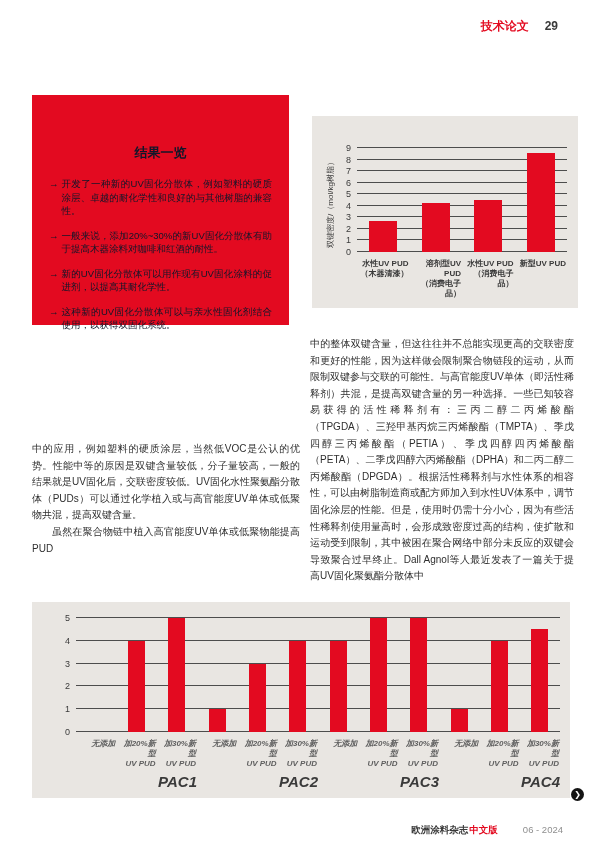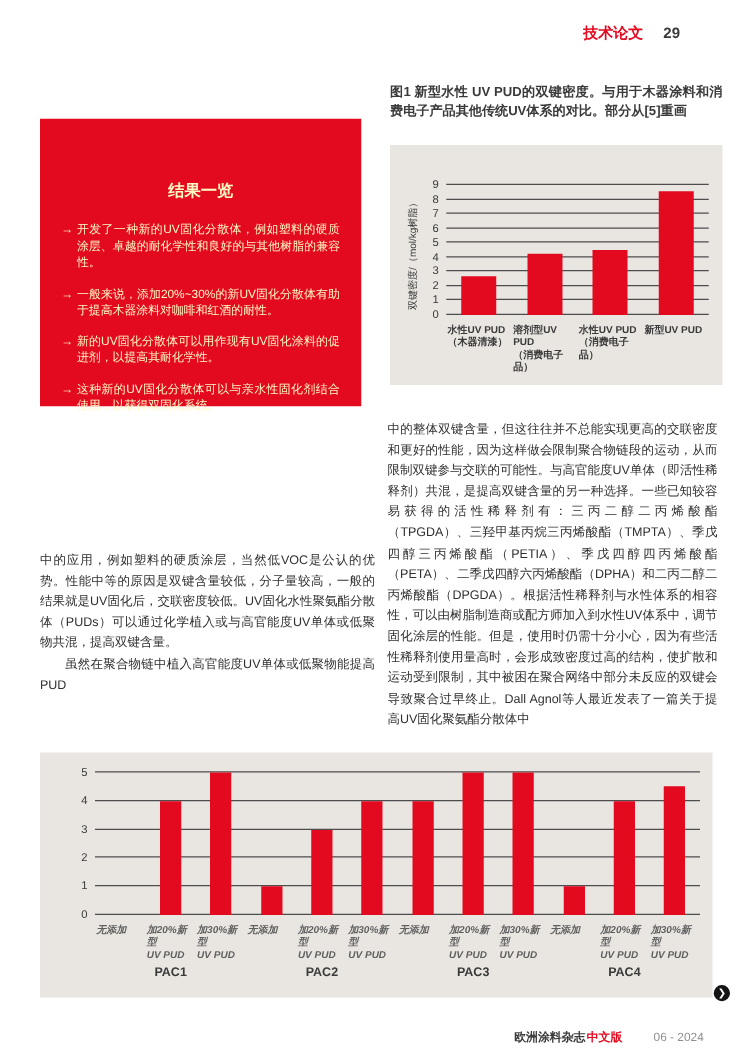--- a/index.html
+++ b/index.html
@@ -8,26 +8,26 @@
     --grid:#4d4d4d;
     --ink:#3a3a3a;
   }
   html,body{margin:0;padding:0;background:#888;}
   .page{
     position:relative;width:600px;height:849px;background:#ffffff;
     font-family:"Liberation Sans","DejaVu Sans",sans-serif;
     margin:0 auto;overflow:hidden;
   }
   
-  .hdr{position:absolute;top:18px;right:56px;font-size:12px;font-weight:bold;}
+  .hdr{position:absolute;top:18px;right:42px;font-size:12px;font-weight:bold;}
   .hdr-title{color:var(--red);}
   .hdr-num{color:var(--ink);margin-left:16px;}
   
   .summary-box{position:absolute;left:32px;top:95px;width:257px;height:230px;
-    background:var(--red);color:#fef9c3;box-sizing:border-box;padding:0 17px;}
+    background:var(--red);color:#0f172a;box-sizing:border-box;padding:0 17px;}
   .summary-title{text-align:center;font-weight:bold;font-size:13px;margin-top:49px;margin-bottom:15px;}
   .summary-item{font-size:9.5px;line-height:13.5px;margin-bottom:11px;display:flex;text-align:justify;}
   .summary-item .arr{margin-right:3px;flex:0 0 auto;}
   
   .fig-caption{position:absolute;font-weight:bold;font-size:10.5px;line-height:15px;color:var(--ink);text-align:justify;}
   #fig1cap{left:312px;top:67px;width:266px;}
   #fig2cap{left:32px;top:556px;width:534px;}
   
   .panel{position:absolute;background:var(--panelbg);}
   #panel1{left:312px;top:116px;width:266px;height:192px;}
@@ -39,25 +39,25 @@
   .ytick{position:absolute;right:calc(100% + 6px);transform:translateY(50%);
     font-size:9px;color:var(--ink);line-height:9px;}
   .bars{position:absolute;left:0;right:0;top:0;bottom:0;display:flex;align-items:flex-end;}
   .slot{flex:1;display:flex;justify-content:center;align-items:flex-end;height:100%;}
   .bar{background:var(--red);}
   .ylabel{position:absolute;font-size:8px;color:var(--ink);transform:rotate(-90deg);
     transform-origin:left top;left:13px;top:150px;width:126px;text-align:center;white-space:nowrap;}
   .xlabels{position:absolute;display:flex;}
   #xlabels1{left:45px;top:143px;width:210px;}
   #xlabels2{left:44px;top:137px;width:484px;}
-  .xlabel{flex:1;text-align:left;font-size:8px;line-height:10px;font-weight:bold;
+  .xlabel{flex:1;text-align:right;font-size:8px;line-height:10px;font-weight:bold;
     color:var(--ink);white-space:pre-line;padding:0 1px;}
   #xlabels2 .xlabel{color:#5f5f5f;font-style:italic;}
   .grouplabels{position:absolute;left:44px;top:171px;width:484px;display:flex;}
-  .grouplabel{flex:1;text-align:center;font-size:10px;font-weight:bold;color:var(--ink);}
+  .grouplabel{flex:1;text-align:right;font-size:15px;font-weight:bold;color:var(--ink);font-style:italic;}
   
   .col{position:absolute;font-size:10px;line-height:16.6px;color:#2f2f2f;text-align:justify;}
   #leftcol{left:32px;top:441px;width:268px;}
   #rightcol{left:310px;top:336px;width:264px;}
   .col p{margin:0;}
   .col p.indent{text-indent:2em;}
   
   .continue-icon{position:absolute;left:571px;top:788px;width:13px;height:13px;border-radius:50%;
     background:#141414;color:#fff;font-size:8px;line-height:13px;text-align:center;font-weight:bold;}
   
@@ -87,21 +87,20 @@
     <div class="summary-item">
       <span class="arr">→</span>
       <span>新的UV固化分散体可以用作现有UV固化涂料的促进剂，以提高其耐化学性。</span>
     </div>
     <div class="summary-item">
       <span class="arr">→</span>
       <span>这种新的UV固化分散体可以与亲水性固化剂结合使用，以获得双固化系统。</span>
     </div>
   </div>
 
-  <div class="fig-caption" id="fig1cap">图1 新型水性 UV PUD的双键密度。与用于木器涂料和消费电子产品其他传统UV体系的对比。部分从[5]重画</div>
 
   <div class="panel" id="panel1">
     <div class="ylabel">双键密度/（mol/kg树脂）</div>
     <div class="plot" id="plot1">
         <div class="gridline" style="bottom: 0px;"></div>
         <div class="ytick" style="bottom: 0px;">0</div>
         <div class="gridline" style="bottom: 11.5556px;"></div>
         <div class="ytick" style="bottom: 11.5556px;">1</div>
         <div class="gridline" style="bottom: 23.1111px;"></div>
         <div class="ytick" style="bottom: 23.1111px;">2</div>

